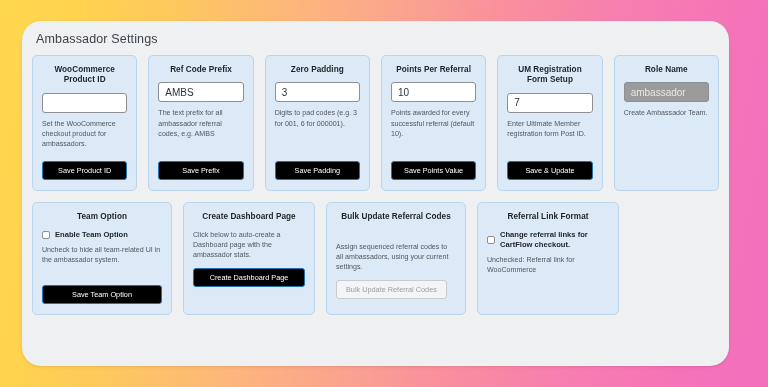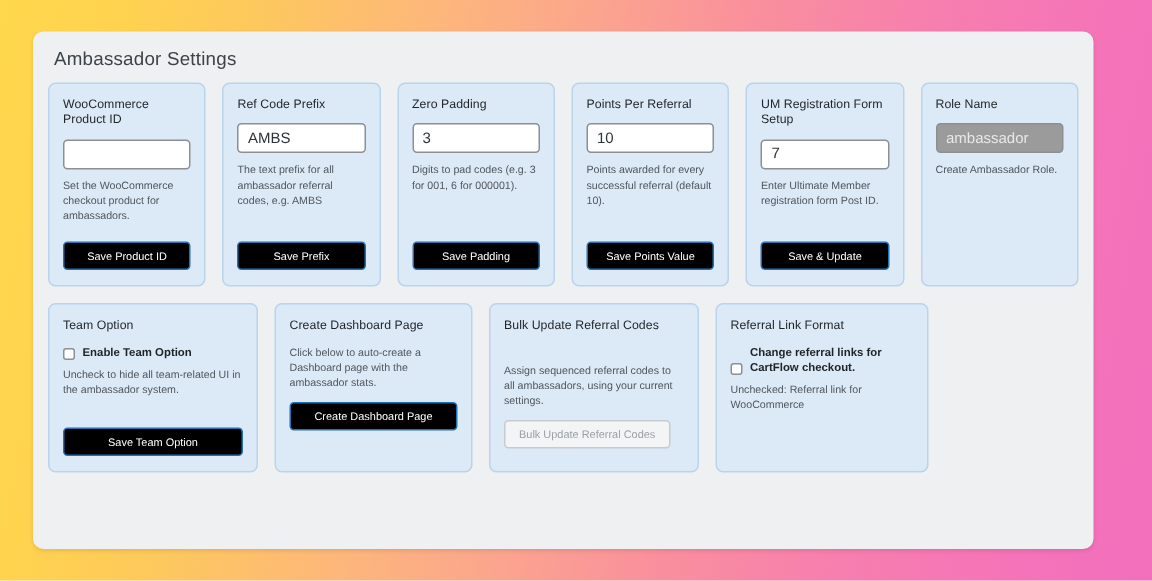--- a/index.html
+++ b/index.html
@@ -21,21 +21,21 @@
         #f26fbd 100%);
   }
 
   #page {
     position: absolute;
     left: 22px;
     top: 21px;
     width: 707px;
     height: 345px;
     background: #eff0f1;
-    border-radius: 7px;
+    border-radius: 19px;
     box-shadow: 0 1px 3px rgba(0,0,0,0.10);
     overflow: hidden;
   }
 
   .page-title {
     font-size: 12.5px;
     color: #3c434a;
     font-weight: 400;
     letter-spacing: 0.15px;
     padding: 11px 0 0 14px;
@@ -59,25 +59,26 @@
     border-radius: 5px;
     padding: 9px 9px 10px 9px;
     display: flex;
     flex-direction: column;
   }
   .card.h1 { min-height: 114px; }
   .card.h2 { min-height: 92px; }
 
   .card-title {
     font-size: 8.2px;
-    font-weight: normal;
+    font-weight: bold;
     color: #1d2327;
     margin: 0 0 7px 0;
     line-height: 1.25;
     letter-spacing: 0.05px;
+    text-align: center;
   }
 
   .field {
     width: 100%;
     height: 20px;
     background: #ffffff;
     border: 1px solid #8c8f94;
     border-radius: 3px;
     font-size: 10px;
     color: #2c3338;
@@ -123,21 +124,21 @@
     border: 1px solid #c7cbd0;
     color: #9aa0a6;
     cursor: default;
     width: auto;
     align-self: flex-start;
     padding: 4px 9px;
   }
 
   .check-line {
     display: flex;
-    align-items: flex-end;
+    align-items: center;
     gap: 5px;
     margin: 0 0 1px 0;
   }
   .cbox {
     width: 8px;
     height: 8px;
     min-width: 8px;
     background: #ffffff;
     border: 1px solid #8c8f94;
     border-radius: 2px;
@@ -198,21 +199,21 @@
         <div class="card-title">UM Registration Form Setup</div>
         <input class="field" type="text" value="7" style="">
         <div class="desc">Enter Ultimate Member registration form Post ID.</div>
         <div class="spacer"></div>
         <button class="btn">Save &amp; Update</button>
       </div>
 
       <div class="card h1">
         <div class="card-title">Role Name</div>
         <input class="field disabled" type="text" disabled="" value="ambassador" style="">
-        <div class="desc">Create Ambassador Role.</div>
+        <div class="desc">Create Ambassador Team.</div>
         <div class="spacer"></div>
       </div>
 
     </div>
 
     <div class="row row-2">
 
       <div class="card h2" style="flex:0 0 140px;">
         <div class="card-title">Team Option</div>
         <div class="check-line">

